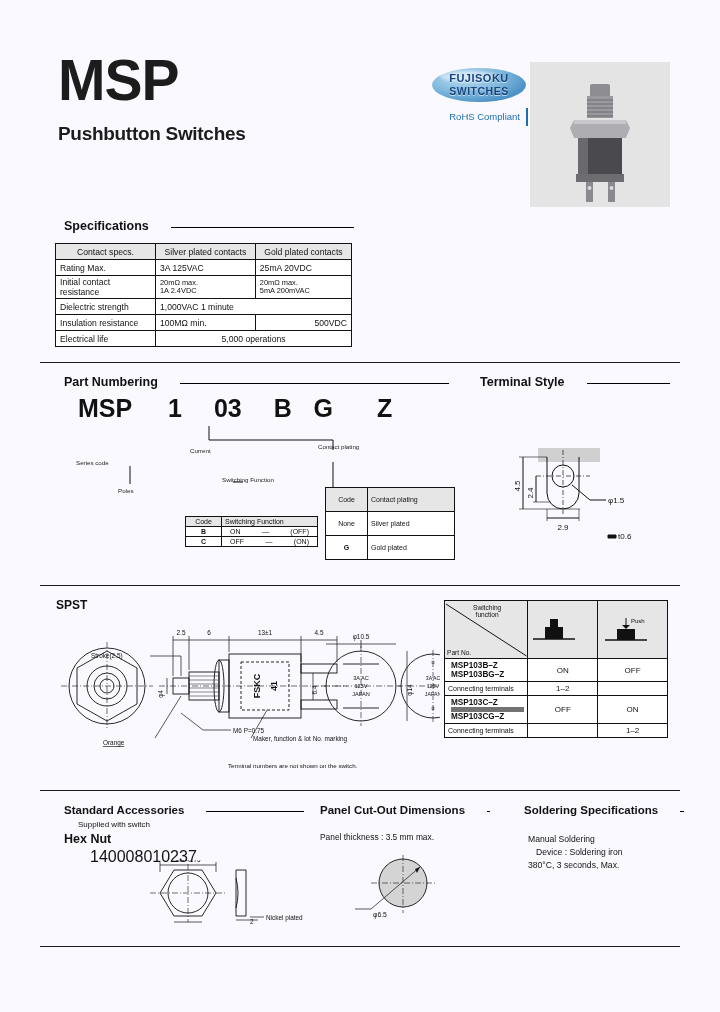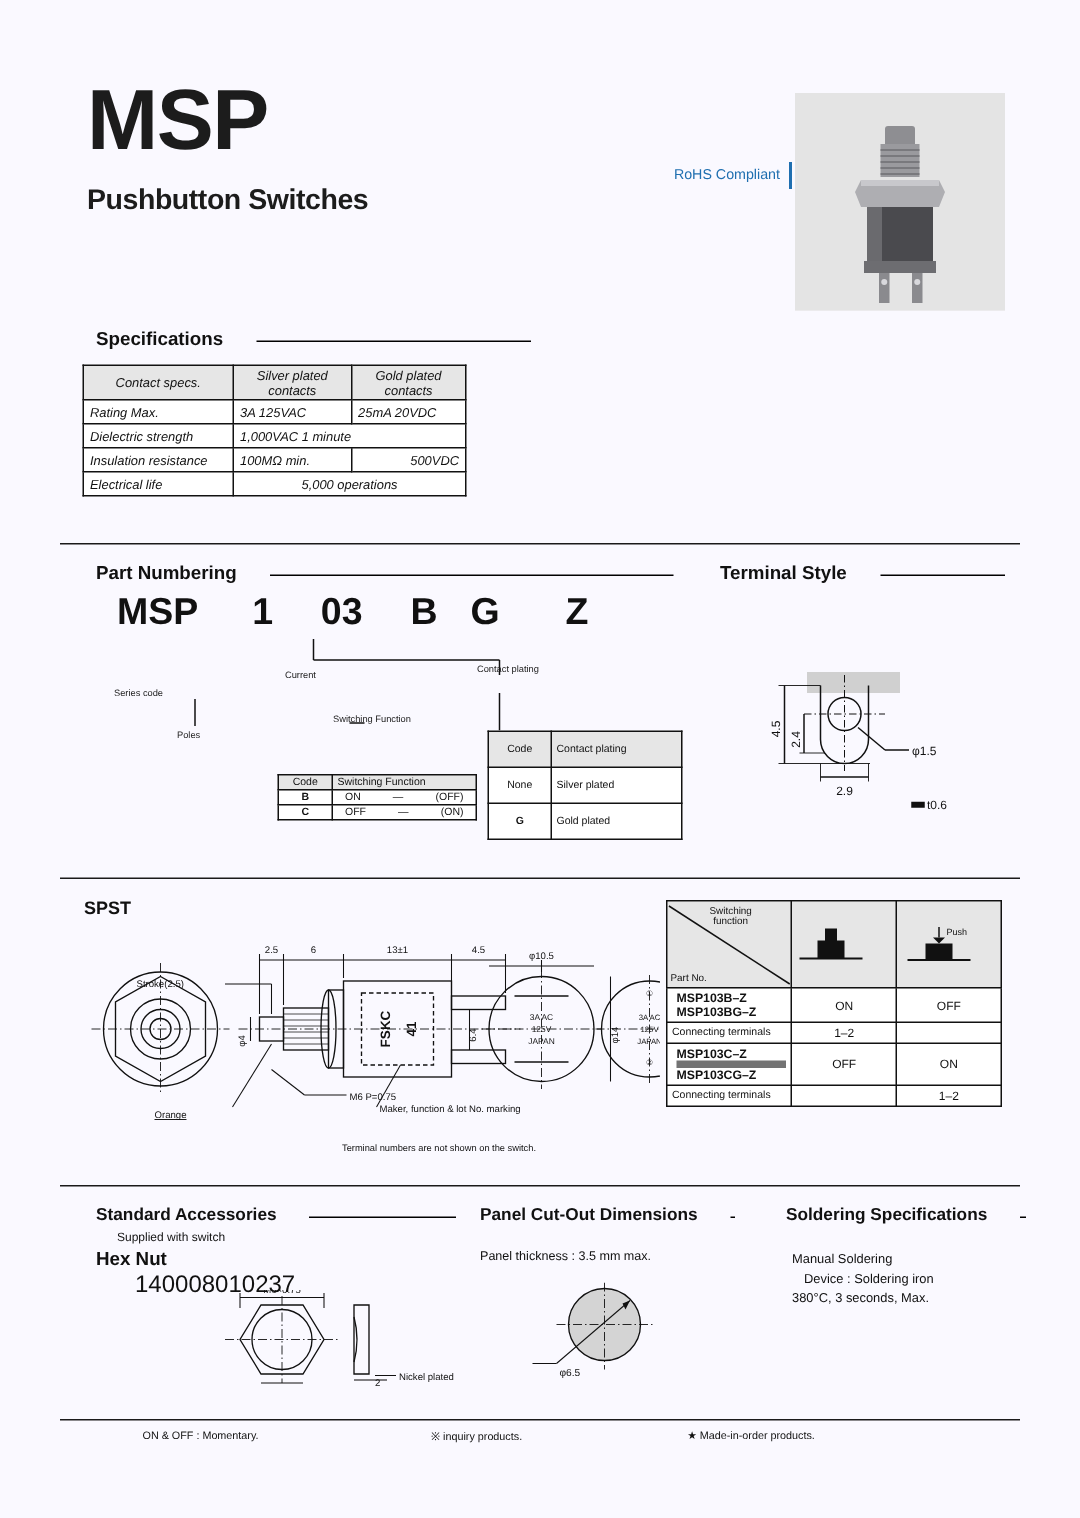--- a/index.html
+++ b/index.html
@@ -39,22 +39,22 @@
   .logo .l2 { top: 17px; font-size: 10.5px; }
 
   .rohs { position: absolute; left: 392px; top: 111px; width: 128px; text-align: right;
           font-size: 9.5px; color: #1f6fb0; }
   .rohs-bar { position: absolute; left: 526px; top: 108px; width: 1.5px; height: 18px; background: #1f6fb0; }
 
   .photo { position: absolute; left: 530px; top: 62px; width: 140px; height: 145px; background: #e4e4e4; }
 
   
   .specs-head { position: absolute; left: 64px; top: 219px; width: 290px; font-size: 12.5px; }
-  table.specs { position: absolute; left: 55px; top: 243px; width: 256px;
-      border-collapse: collapse; font-size: 8.6px; background: #fff; font-style: italic; }
+  table.specs { position: absolute; left: 55px; top: 243px; width: 297px;
+      border-collapse: collapse; font-size: 8.6px; background: #fff; }
   table.specs td { border: 1px solid #111; padding: 1px 4px; height: 16px; vertical-align: middle; }
   table.specs .lab { width: 100px; }
   table.specs tr:first-child td { background: #e6e6e6; text-align: center; }
   .tworow { line-height: 1.05; font-size: 7.4px; }
 
   
   .pn-head { position: absolute; left: 64px; top: 375px; width: 385px; font-size: 12.5px; text-align: center; }
   .pn-code { position: absolute; left: 78px; top: 394px; font-size: 25px; font-weight: bold; letter-spacing: 0; }
   .pn-code span { display: inline-block; }
   .lbl { position: absolute; font-size: 6.2px; color: #222; white-space: nowrap; }
@@ -115,20 +115,25 @@
   .dv { position: absolute; }
 </style>
 </head>
 <body>
 
 <div class="page">
 
   <div class="title">MSP</div>
   <div class="subtitle">Pushbutton Switches</div>
 
+  <div class="logo">
+    <div class="oval"></div>
+    <div class="l1">FUJISOKU</div>
+    <div class="l2">SWITCHES</div>
+  </div>
 
   <div class="rohs">RoHS Compliant</div>
   <div class="rohs-bar"></div>
 
   <div class="photo">
     <svg width="140" height="145" viewBox="0 0 140 145">
       <rect width="140" height="145" fill="#e4e4e4"></rect>
 
       <rect x="60" y="22" width="20" height="14" rx="2" fill="#8e8e92"></rect>
 
@@ -165,20 +170,25 @@
     <tbody>
         <tr>
       <td class="lab">Contact specs.</td>
       <td>Silver plated contacts</td>
       <td>Gold plated contacts</td>
     </tr>
     <tr>
       <td class="lab">Rating        Max.</td>
       <td>3A 125VAC</td>
       <td>25mA 20VDC</td>
+    </tr>
+    <tr>
+      <td class="lab">Initial contact resistance</td>
+      <td class="tworow">20mΩ    max.<br>1A 2.4VDC</td>
+      <td class="tworow">20mΩ    max.<br>5mA 200mVAC</td>
     </tr>
     <tr>
       <td class="lab">Dielectric strength</td>
       <td colspan="2">1,000VAC 1 minute</td>
     </tr>
     <tr>
       <td class="lab">Insulation resistance</td>
       <td>100MΩ    min.</td>
       <td style="text-align:right">500VDC</td>
     </tr>
@@ -557,19 +567,14 @@
 
   <div class="ss-head sec-head">
     <span class="t">Soldering Specifications</span>
     <span class="rule"></span>
   </div>
   <div class="ss-l1">Manual Soldering</div>
   <div class="ss-l2">Device : Soldering iron</div>
   <div class="ss-l3">380°C, 3 seconds, Max.</div>
 
   <div class="hr" style="top:946px"></div>
-  <div class="footer">
-    <span class="f1">ON &amp; OFF : Momentary.</span>
-    <span class="f2">※ inquiry products.</span>
-    <span class="f3">★ Made-in-order products.</span>
-  </div>
 
 </div>
 
 </body></html>

